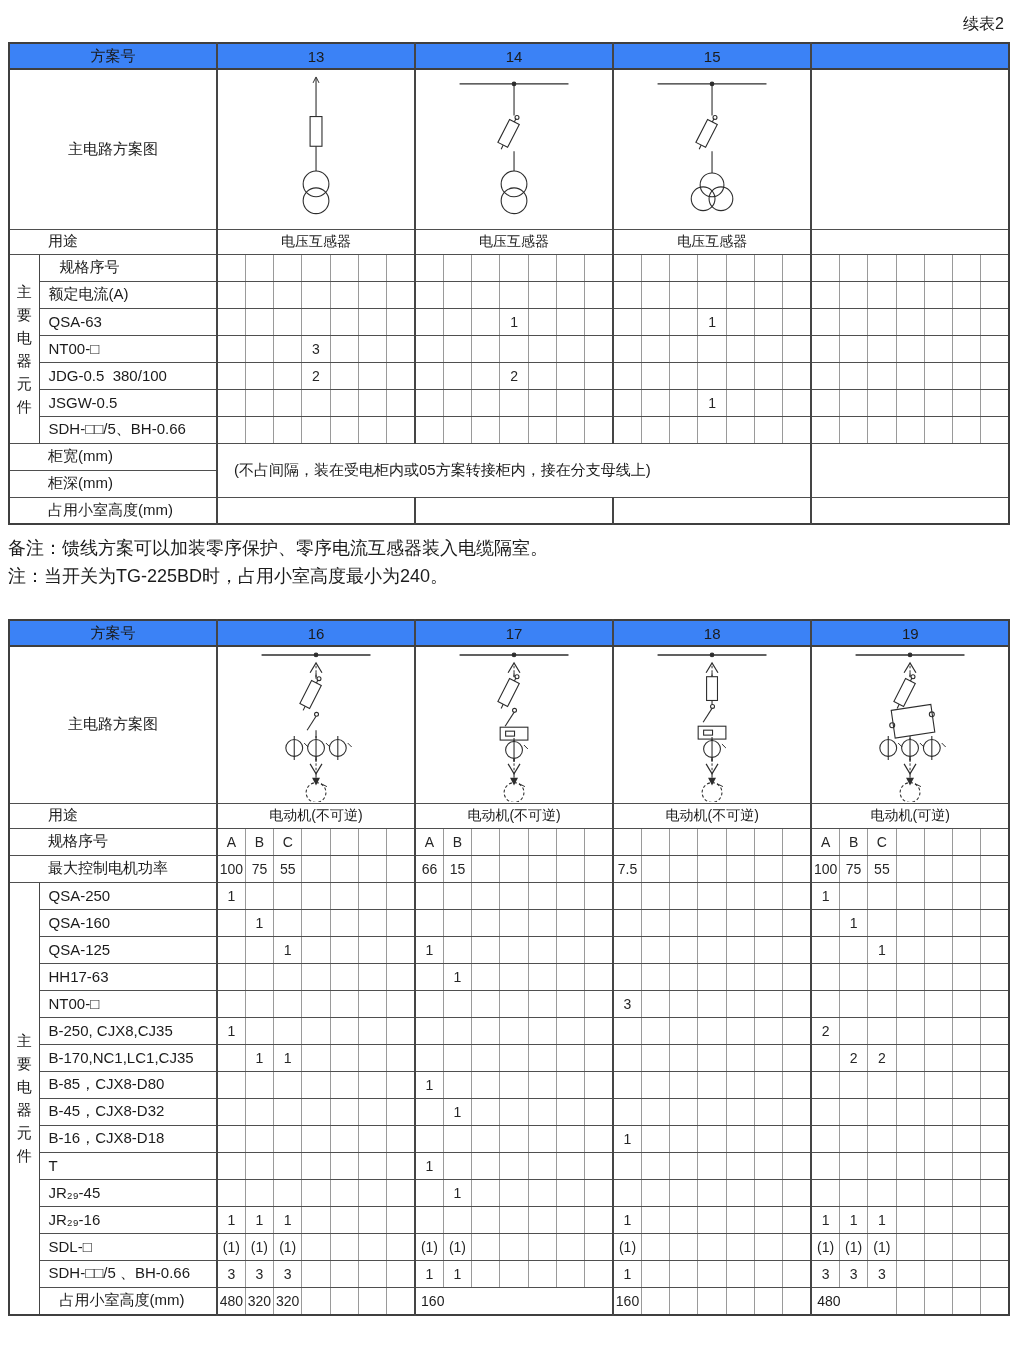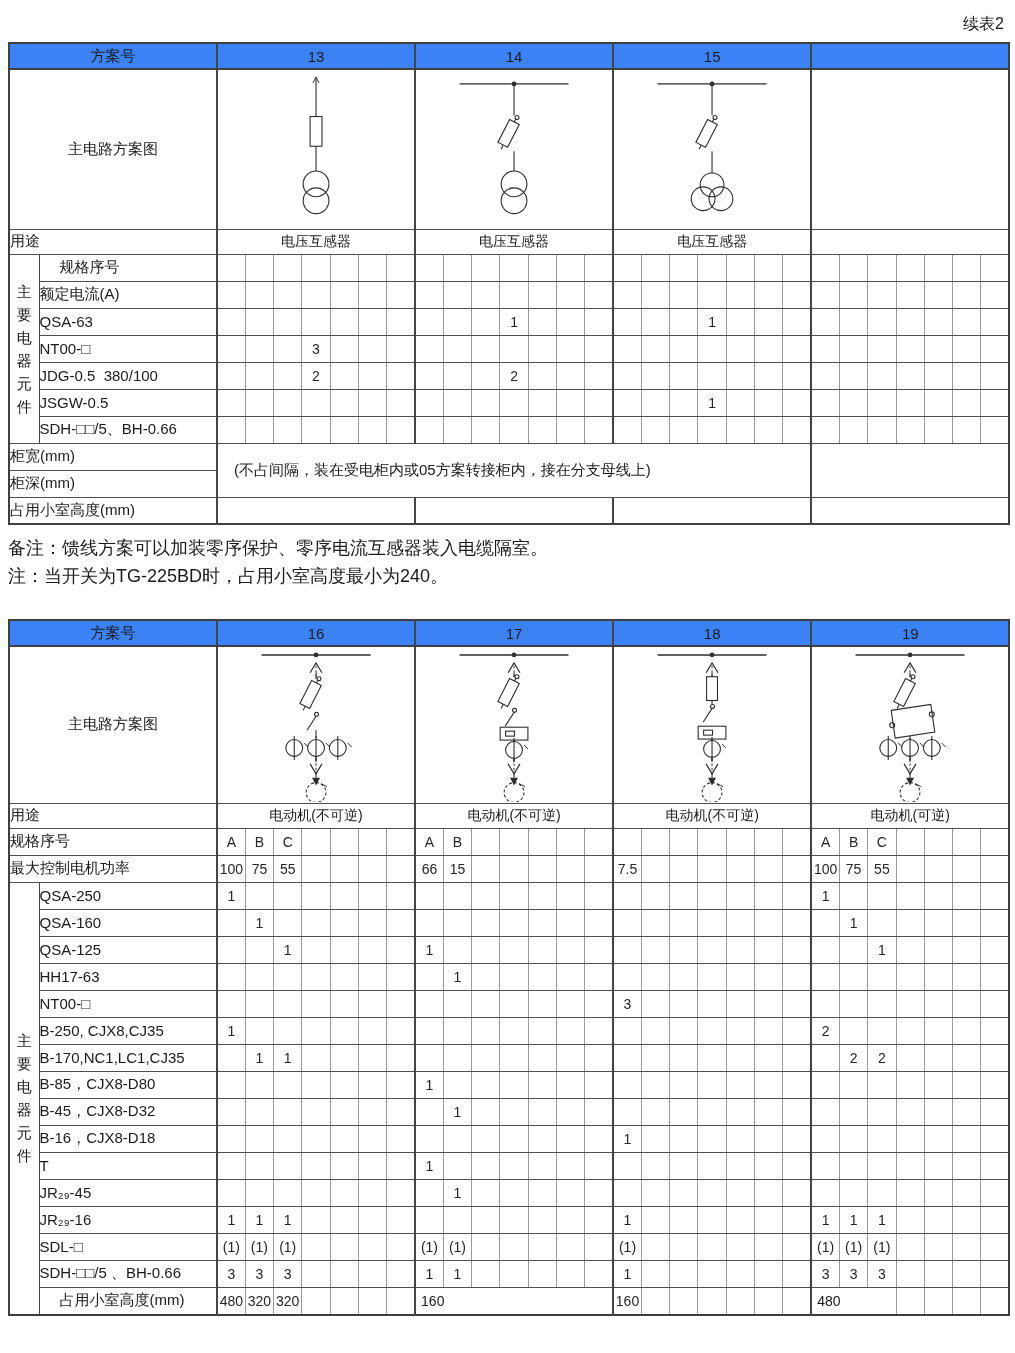--- a/index.html
+++ b/index.html
@@ -8,23 +8,23 @@
   .cont-label{margin-top:14px;height:22px;text-align:right;font-size:16px;padding-right:4px;}
   table{border-collapse:collapse;table-layout:fixed;width:1000px;border:2px solid #3f3f3f;}
   td{border-top:1px solid #4f4f4f;border-bottom:1px solid #4f4f4f;
      border-left:1px solid #9a9a9a;border-right:1px solid #9a9a9a;
      padding:0;overflow:hidden;font-size:14px;vertical-align:middle;}
   td.gl{border-left:2px solid #454545;}
   td.lab{border-left-color:#454545;border-right-color:#454545;font-size:15px;text-align:left;white-space:pre;}
   tr.hdr td{background:#3b82f6;border-bottom:2px solid #3f3f3f;font-size:15px;}
   .center{text-align:center !important;}
   .c{text-align:center;color:#262626;}
-  .complab{}
+  .complab{padding-left:9px;}
   .ind{padding-left:20px;}
-  .flab{}
+  .flab{padding-left:38px;}
   .vlab{border-left-color:#454545;border-right-color:#454545;text-align:center;}
   .vchar{display:block;line-height:23px;font-size:15px;}
   .diagcell{padding:0;}
   .diagcell svg{display:block;width:100%;height:100%;}
   .notecell{text-align:left;padding-left:16px;font-size:15px;}
   .hleft{text-align:left;padding-left:5px;}
   .notes{margin-top:9px;font-size:18px;line-height:28px;}
   .t2{margin-top:29px;}
   .t1{margin-top:6px;}
 </style>

